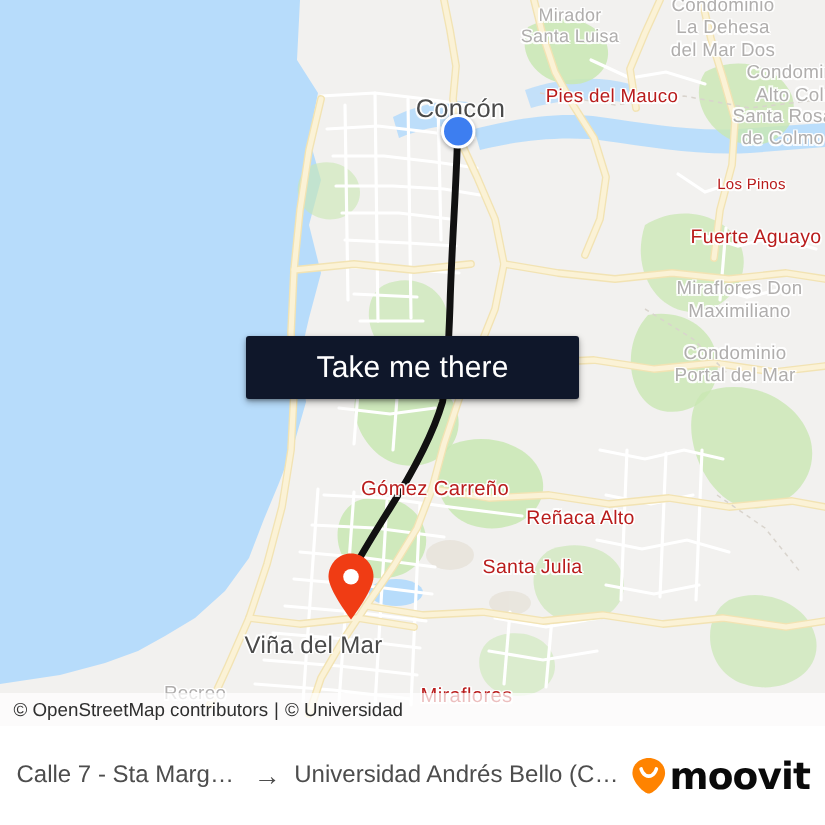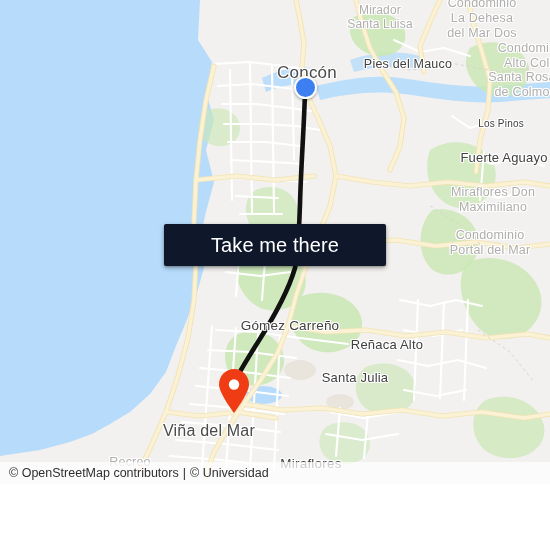--- a/index.html
+++ b/index.html
@@ -26,21 +26,21 @@
     letter-spacing:.2px;
     text-shadow:
       1px 0 0 rgba(255,255,255,.85), -1px 0 0 rgba(255,255,255,.85),
       0 1px 0 rgba(255,255,255,.85), 0 -1px 0 rgba(255,255,255,.85),
       1px 1px 0 rgba(255,255,255,.85), -1px -1px 0 rgba(255,255,255,.85),
       1px -1px 0 rgba(255,255,255,.85), -1px 1px 0 rgba(255,255,255,.85);
     transform:translateX(-50%);
     pointer-events:none;
   }
   .lbl.city{color:#4a4a4a;font-weight:400;text-align:right;}
-  .lbl.town{color:#404040;}
+  .lbl.town{color:#b91c1c;}
   .lbl.faint{color:#b0aead;}
 
   
   .origin-dot{
     position:absolute;width:23px;height:23px;border-radius:50%;
     background:#3d7ef0;border:2.5px solid #ffffff;
     box-shadow:0 1px 3px rgba(0,0,0,.35);
     box-sizing:border-box;
   }
 
@@ -271,14 +271,28 @@
 
     <button class="cta" id="cta-button" style="left: 164px; top: 224px; width: 222px; height: 42px; background: #0f172a;">Take me there</button>
 
     <div class="attrib" id="attrib-bar" style="top:462px;">
       <span>© OpenStreetMap contributors</span>
       <span class="sep">|</span>
       <span>© Universidad</span>
     </div>
   </div>
 
+  <div class="bottom">
+    <div class="route-text">
+      <span class="route-from">Calle 7 - Sta Marga…</span>
+      <span class="route-arrow">→</span>
+      <span class="route-to">Universidad Andrés Bello (Ca…</span>
+    </div>
+    <div class="brand">
+      <svg width="25" height="27" viewBox="0 0 25 27">
+        <path d="M12.5,1.3 C6.4,1.3 1.6,5.7 1.6,11.3 C1.6,17.2 9.2,25 12.5,25 C15.8,25 23.4,17.2 23.4,11.3 C23.4,5.7 18.6,1.3 12.5,1.3 Z" fill="#ff8300"></path>
+        <path d="M7.4,8.6 C7.4,8.6 8.6,13.4 12.5,13.4 C16.4,13.4 17.6,8.6 17.6,8.6" stroke="#ffffff" stroke-width="2.4" fill="none" stroke-linecap="round"></path>
+      </svg>
+      <span class="brand-word">moovit</span>
+    </div>
+  </div>
 
 </div>
 
 </body></html>

